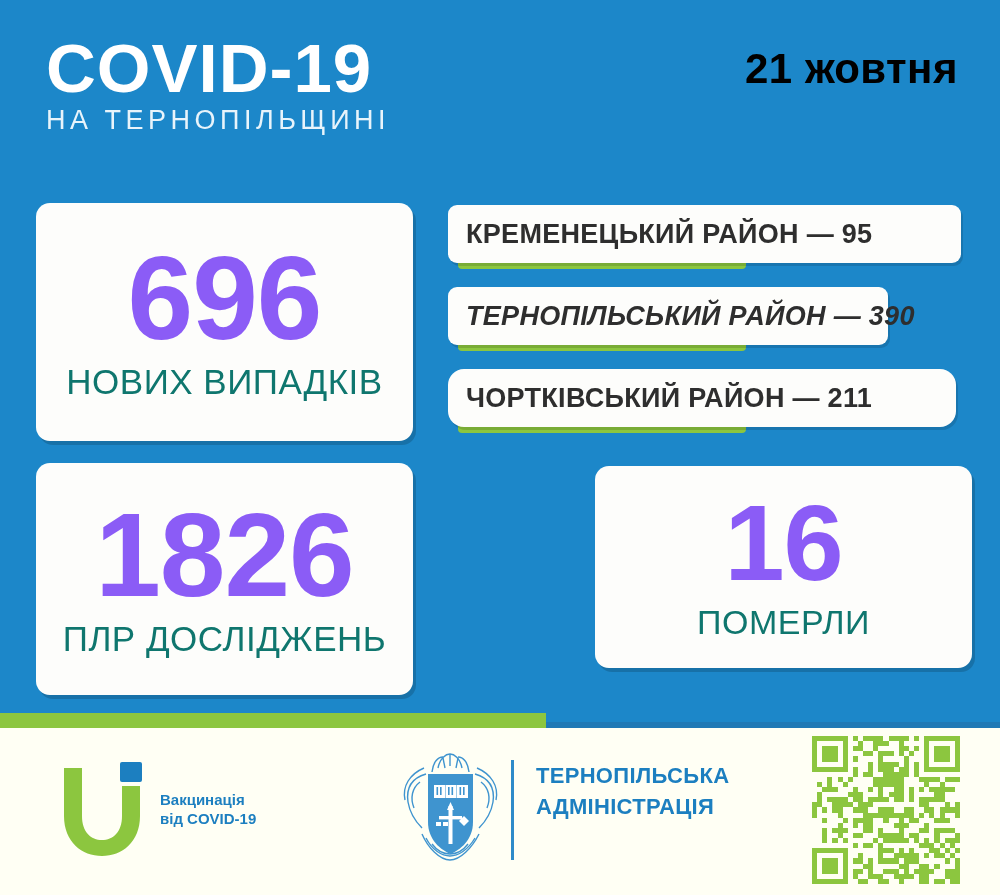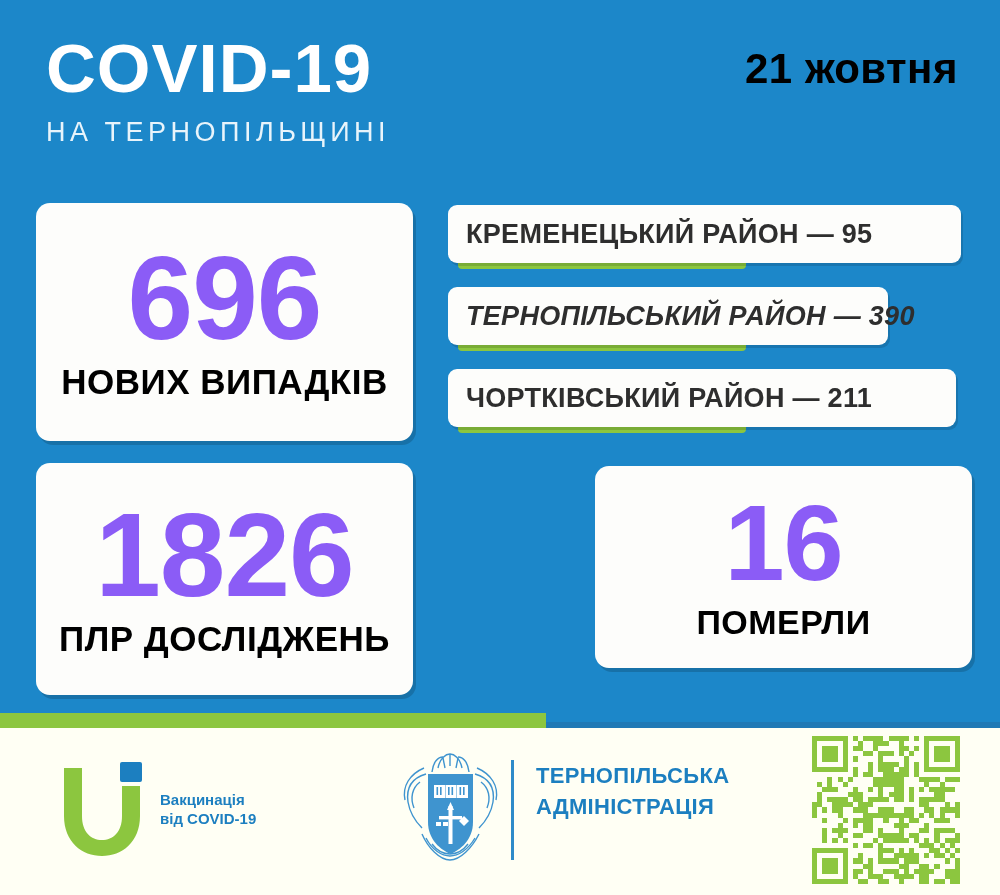--- a/index.html
+++ b/index.html
@@ -30,21 +30,21 @@
   }
   .title-main {
     font-size: 69px;
     font-weight: bold;
     color: #ffffff;
     letter-spacing: 1px;
     line-height: 1;
     font-family: "Liberation Sans", sans-serif;
   }
   .title-sub {
-    margin-top: 16px;
+    margin-top: 4px;
     font-size: 27px;
     font-weight: normal;
     color: #e8f4fb;
     letter-spacing: 4.5px;
     line-height: 1;
   }
   .date-label {
     position: absolute;
     right: 42px;
     top: 48px;
@@ -69,22 +69,22 @@
   }
   .stat-number {
     font-size: 118px;
     font-weight: bold;
     color: #8b5cf6;
     line-height: 0.95;
     letter-spacing: -1px;
   }
   .stat-label {
     font-size: 35px;
-    font-weight: bold;
-    color: #000000;
+    font-weight: normal;
+    color: #0f766e;
     letter-spacing: 0.5px;
     margin-top: 8px;
     text-align: center;
   }
 
   #card-new-cases { left: 36px; top: 203px; width: 377px; height: 238px; }
   #card-tests     { left: 36px; top: 463px; width: 377px; height: 232px; }
   #card-deaths    { left: 595px; top: 466px; width: 377px; height: 202px; }
 
   #card-deaths .stat-number { font-size: 108px; }
@@ -129,21 +129,21 @@
   }
   .district-text {
     font-size: 27px;
     font-weight: bold;
     color: #2e2e2e;
     letter-spacing: 0.3px;
     white-space: nowrap;
   }
   #district-row-0 .district-card { width: 513px; }
   #district-row-1 .district-card { width: 440px; font-style: italic; }
-  #district-row-2 .district-card { width: 508px; }
+  #district-row-2 .district-card { width: 508px; border-radius: 16px; }
   #district-row-0 .district-accent { width: 288px; }
   #district-row-1 .district-accent { width: 288px; }
   #district-row-2 .district-accent { width: 288px; }
   #district-row-2 { margin-bottom: 0; }
 
   
   .band-green {
     position: absolute;
     left: 0;
     top: 713px;

